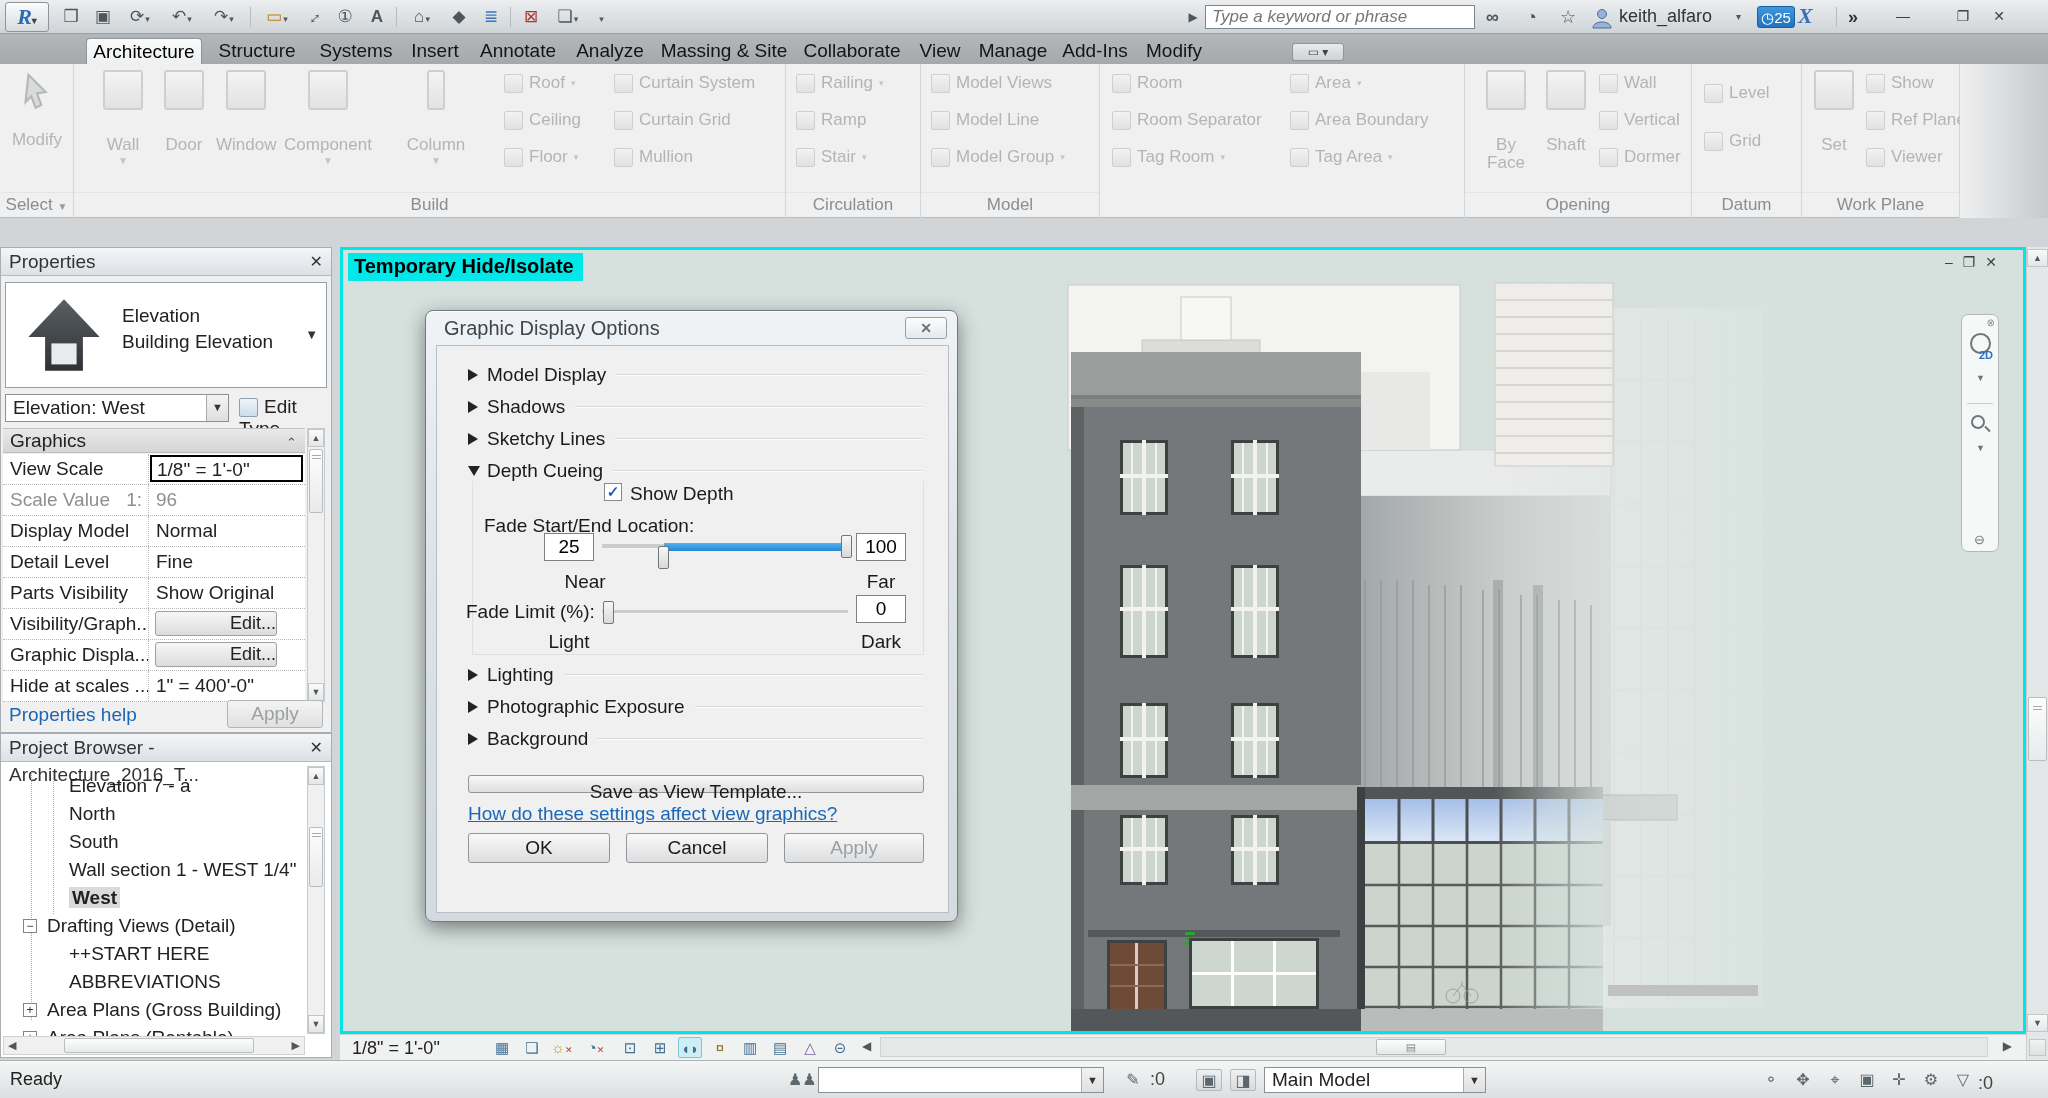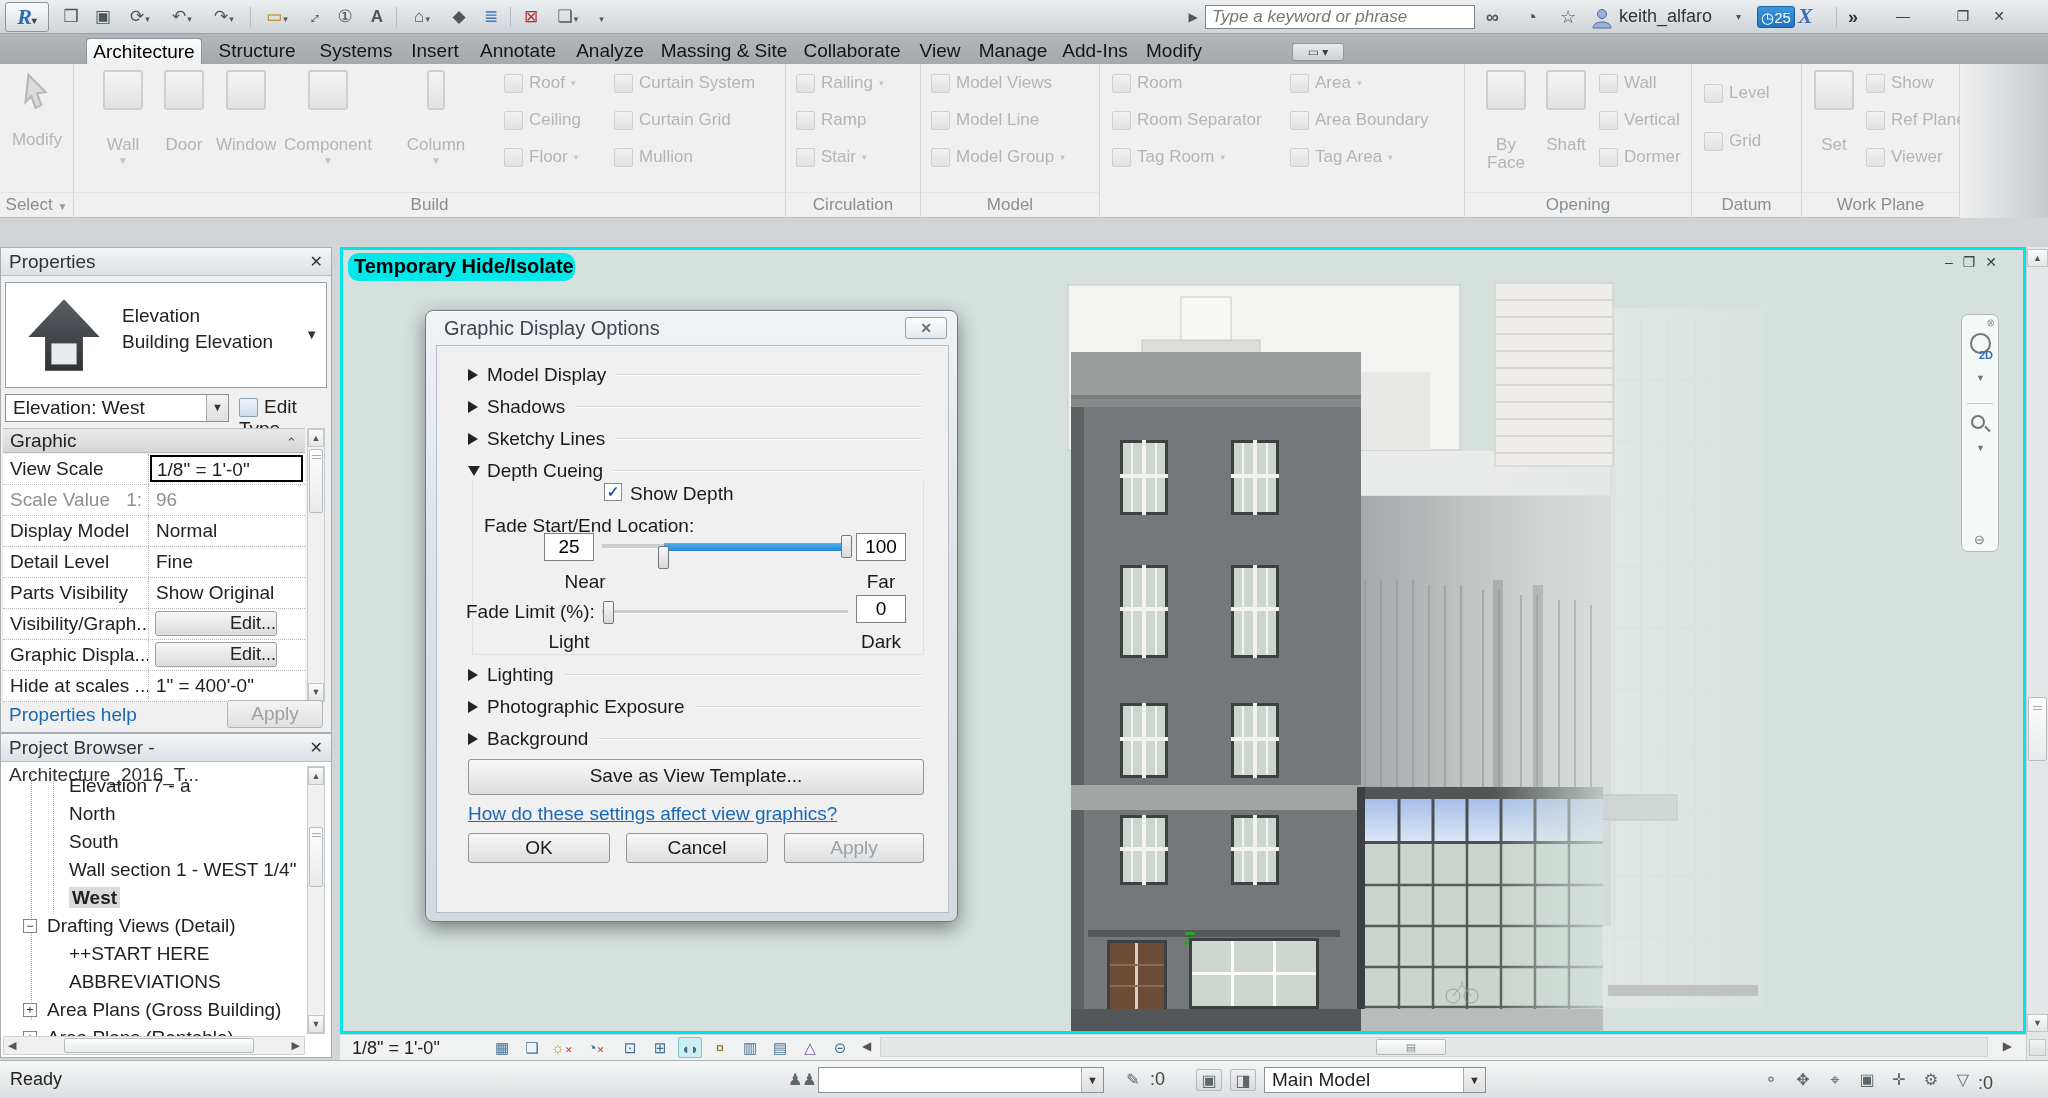--- a/index.html
+++ b/index.html
@@ -65,21 +65,21 @@
   .sthumb i{display:block;margin:auto;margin-top:45%;width:9px;border-top:1px solid #aaa;border-bottom:1px solid #aaa;height:4px;}
   .pfoot-link{position:absolute;left:8px;bottom:6px;font-size:19px;color:#1a66b3;}
   .applybtn{position:absolute;right:8px;bottom:4px;width:96px;height:28px;background:linear-gradient(#f4f4f4,#e0e0e0);border:1px solid #b3b7ba;border-radius:3px;color:#9ba0a3;font-size:19px;text-align:center;line-height:26px;}
   
   .trow{position:absolute;left:2px;width:300px;height:28px;font-size:19px;line-height:28px;white-space:nowrap;}
   .texp{position:absolute;left:20px;top:7px;width:14px;height:14px;border:1px solid #808688;background:#fff;font-size:12px;line-height:12px;text-align:center;color:#333;}
   .dotline{position:absolute;border-left:1px dotted #a9a9a9;width:0;}
   .tsel{background:#dadada;font-weight:bold;padding:0 3px;}
   
   .canvas{position:absolute;left:340px;top:247px;width:1686px;height:787px;background:#d6e1de;border:3px solid #00e5e5;overflow:hidden;}
-  .tvp{position:absolute;left:5px;top:3px;background:#00e8e8;color:#000;font-weight:bold;font-size:20px;padding:2px 1px 3px 6px;border-radius:11px;}
+  .tvp{position:absolute;left:5px;top:3px;background:#00e8e8;color:#000;font-weight:bold;font-size:20px;padding:2px 9px 3px 6px;}
   .vwc{position:absolute;right:16px;top:4px;color:#3c4247;font-size:14px;letter-spacing:10px;}
   .navbar{position:absolute;right:24px;top:64px;width:38px;height:238px;background:rgba(250,252,252,.82);border:1px solid #b3b8ba;border-radius:7px;}
   .nb-x{position:absolute;right:3px;top:2px;font-size:10px;color:#8a9093;}
   .nb-wheel{position:absolute;left:8px;top:18px;width:21px;height:21px;border:2px solid #6f767a;border-radius:50%;}
   .nb-2d{position:absolute;left:17px;top:34px;font-size:11px;color:#2a6fc0;font-weight:bold;}
   .nb-dd{position:absolute;left:14px;font-size:9px;color:#6f767a;}
   .nb-div{position:absolute;left:5px;right:5px;top:88px;border-top:1px solid #c5cacc;}
   .nb-zoom{position:absolute;left:9px;top:100px;width:14px;height:14px;border:2px solid #6f767a;border-radius:50%;}
   .nb-zoom:after{content:"";position:absolute;left:11px;top:11px;width:7px;height:2px;background:#6f767a;transform:rotate(45deg);}
   .nb-minus{position:absolute;left:12px;bottom:4px;color:#6f767a;font-size:13px;}
@@ -417,21 +417,21 @@
     <div class="abs" style="left:116px;top:48px;font-size:19px">Building Elevation</div>
     <div class="ts-arrow">▼</div>
   </div>
   <div class="combo" style="left:4px;top:146px;width:224px;height:28px">
     <span class="cv">Elevation: West</span>
     <span class="cbtn">▼</span>
   </div>
   <div class="abs" style="left:238px;top:148px;font-size:19px">
     <span class="gsi" style="vertical-align:-4px;background:linear-gradient(#eef4fa,#cfdcea);border-color:#8aa0b5"></span><span>Edit Type</span>
   </div>
-  <div class="psec" style="top:180px"><span>Graphic</span><span class="ch">⌃</span></div>
+  <div class="psec" style="top:180px"><span>Graphics</span><span class="ch">⌃</span></div>
   <div class="prow" style="top:206px">
       <div class="prl">
         <span>View Scale</span>
       </div>
       <div class="prv">
         <div class="vbox">1/8" = 1'-0"</div>
       </div>
     </div>
   <div class="prow" style="top:237px">
       <div class="prl dim">
@@ -758,18 +758,18 @@
   <div class="exprow" style="top:384px">
       <span class="tri-r"></span>
       <span class="explbl">Photographic Exposure</span>
       <span class="expline"></span>
     </div>
   <div class="exprow" style="top:416px">
       <span class="tri-r"></span>
       <span class="explbl">Background</span>
       <span class="expline"></span>
     </div>
-  <div class="dbtn" style="left:42px;top:448px;width:456px;height:36px;line-height:32px">Save as View Template...</div>
+  <div class="dbtn" style="left:42px;top:464px;width:456px;height:18px;line-height:32px">Save as View Template...</div>
   <div class="dlink" style="left:42px;top:492px">How do these settings affect view graphics?</div>
   <div class="dbtn" style="left:42px;top:522px;width:142px">OK</div>
   <div class="dbtn" style="left:200px;top:522px;width:142px">Cancel</div>
   <div class="dbtn" style="left:358px;top:522px;width:140px;color:#9aa0a4">Apply</div>
 </div>
 
 </body></html>

